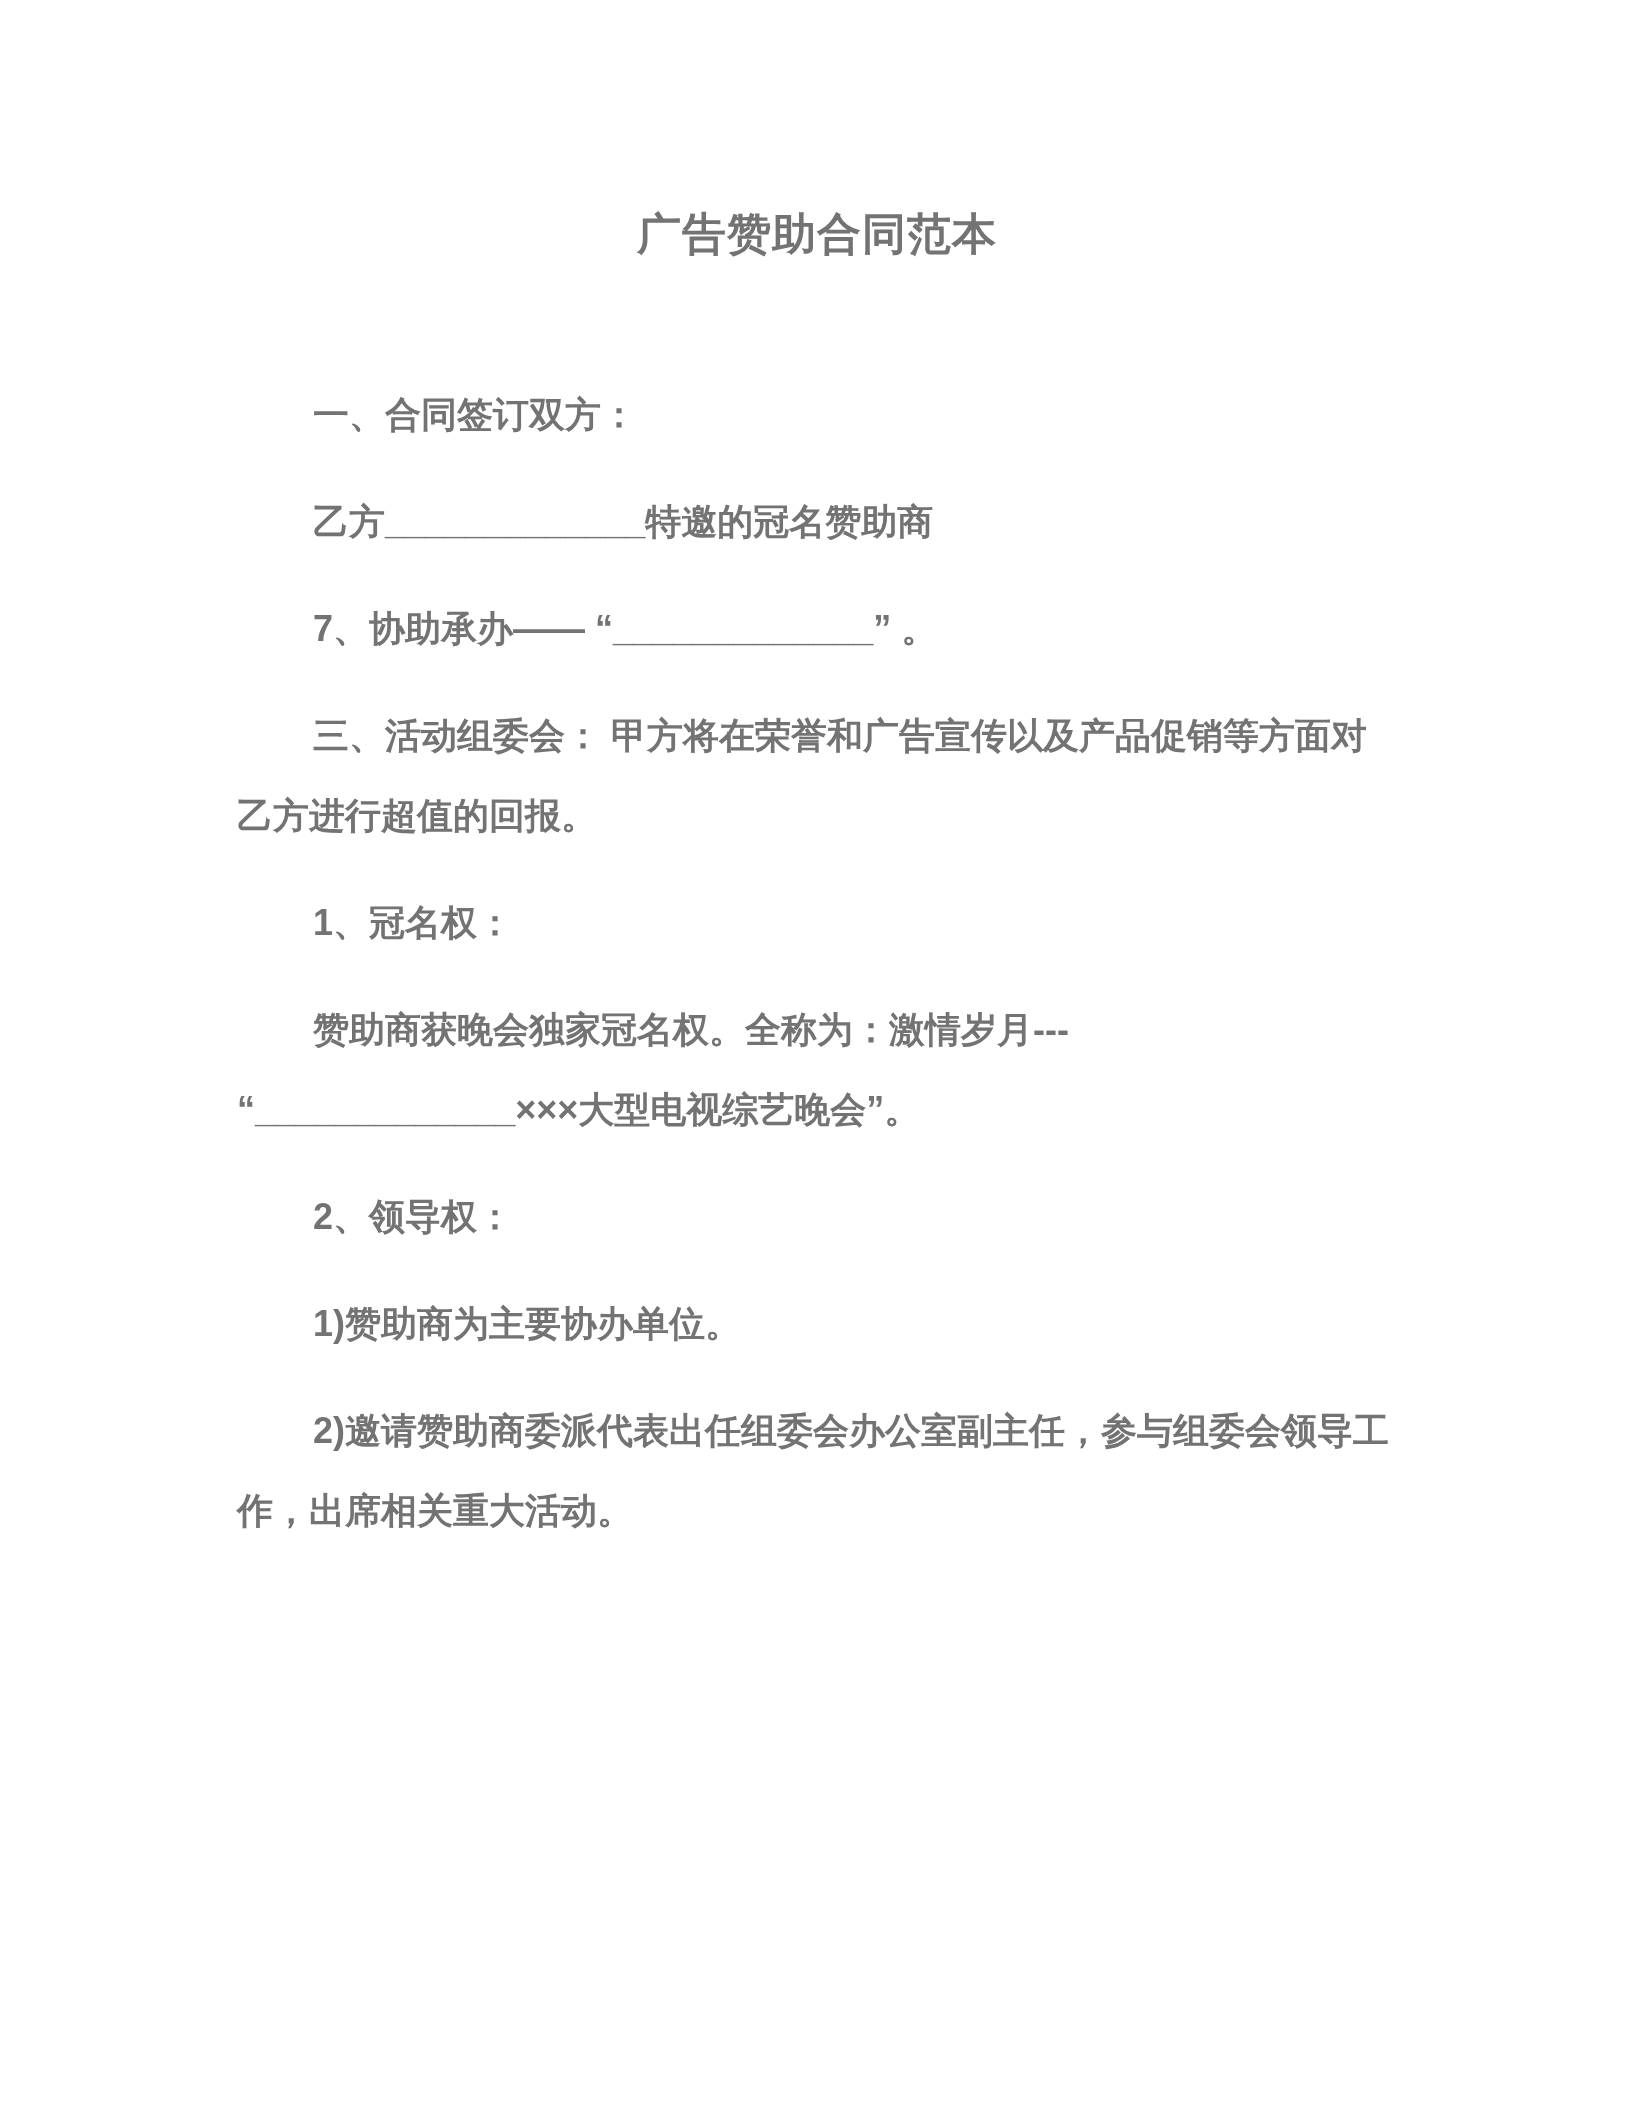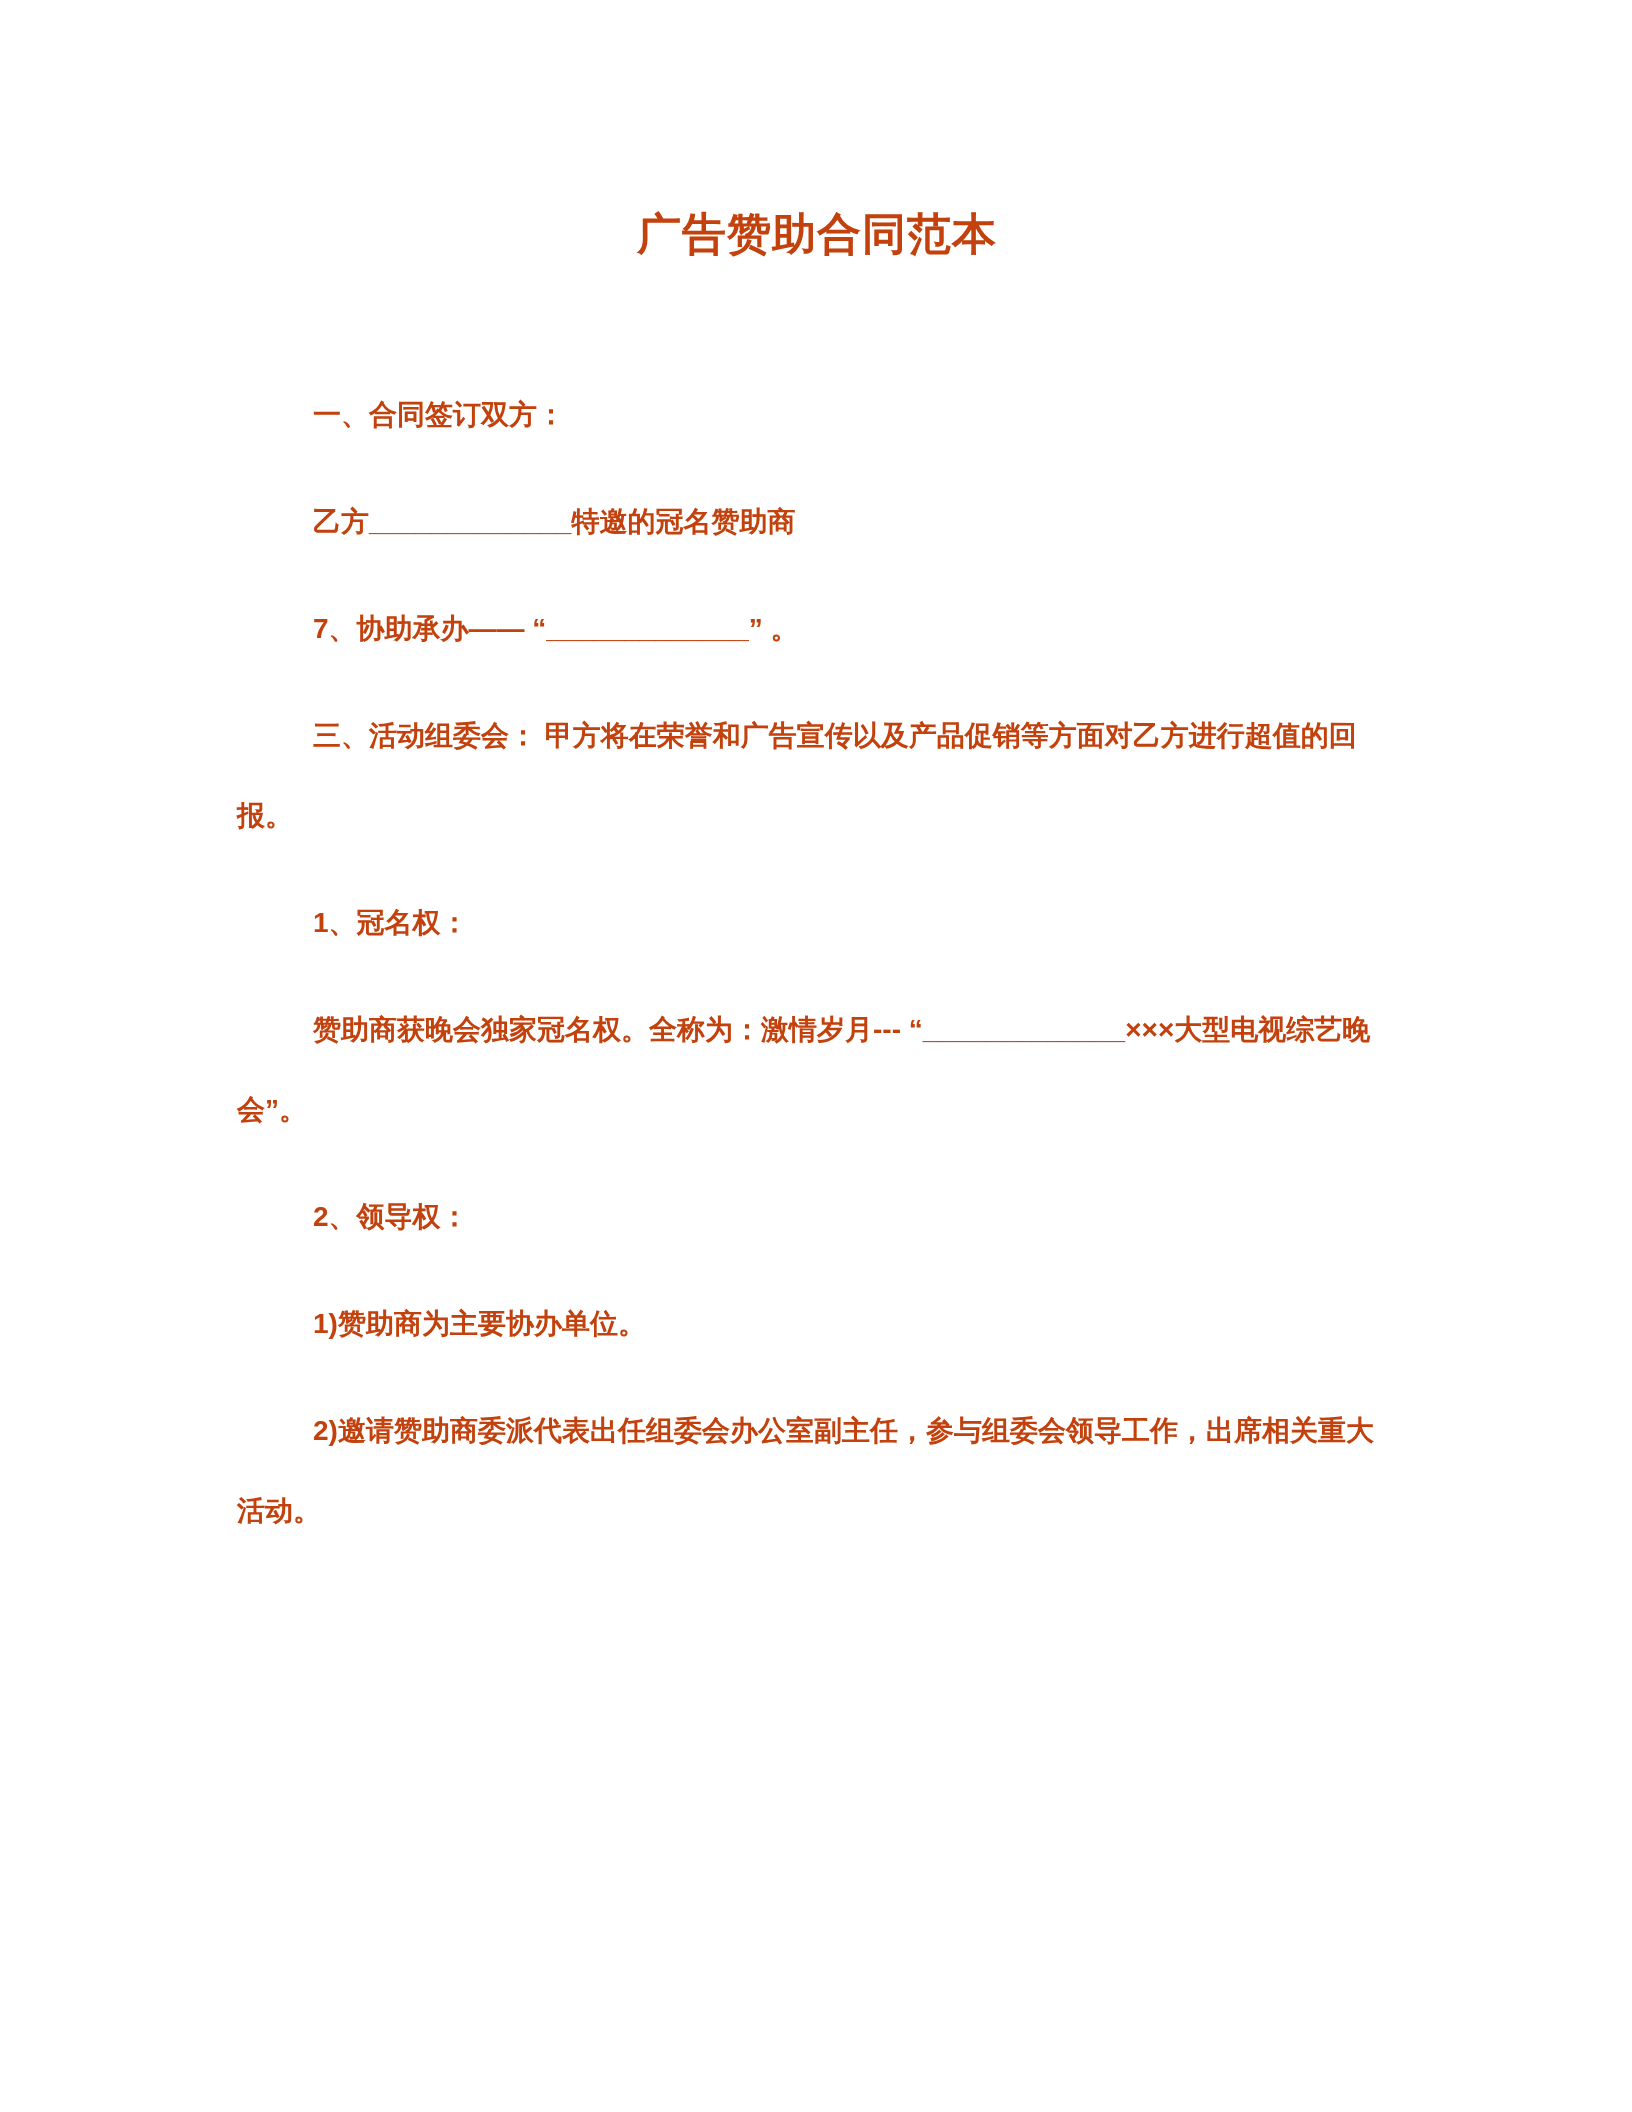--- a/index.html
+++ b/index.html
@@ -8,33 +8,33 @@
     background: #ffffff;
   }
   .page {
     position: relative;
     width: 1632px;
     height: 2112px;
     background: #ffffff;
     box-sizing: border-box;
     padding: 205px 235px 0 237px;
     font-family: "Liberation Sans", "DejaVu Sans", sans-serif;
-    color: #c2410c;
+    color: #737373;
     overflow: hidden;
   }
   .doc-title {
     font-size: 44px;
     line-height: 58px;
     font-weight: bold;
     text-align: center;
     margin: 0 0 112px 0;
     letter-spacing: 1px;
   }
   .para {
-    font-size: 28px;
+    font-size: 36px;
     line-height: 80px;
     font-weight: bold;
     margin: 0 0 27px 0;
     text-indent: 76px;
     word-wrap: break-word;
   }
 </style>
 </head>
 <body>
 

